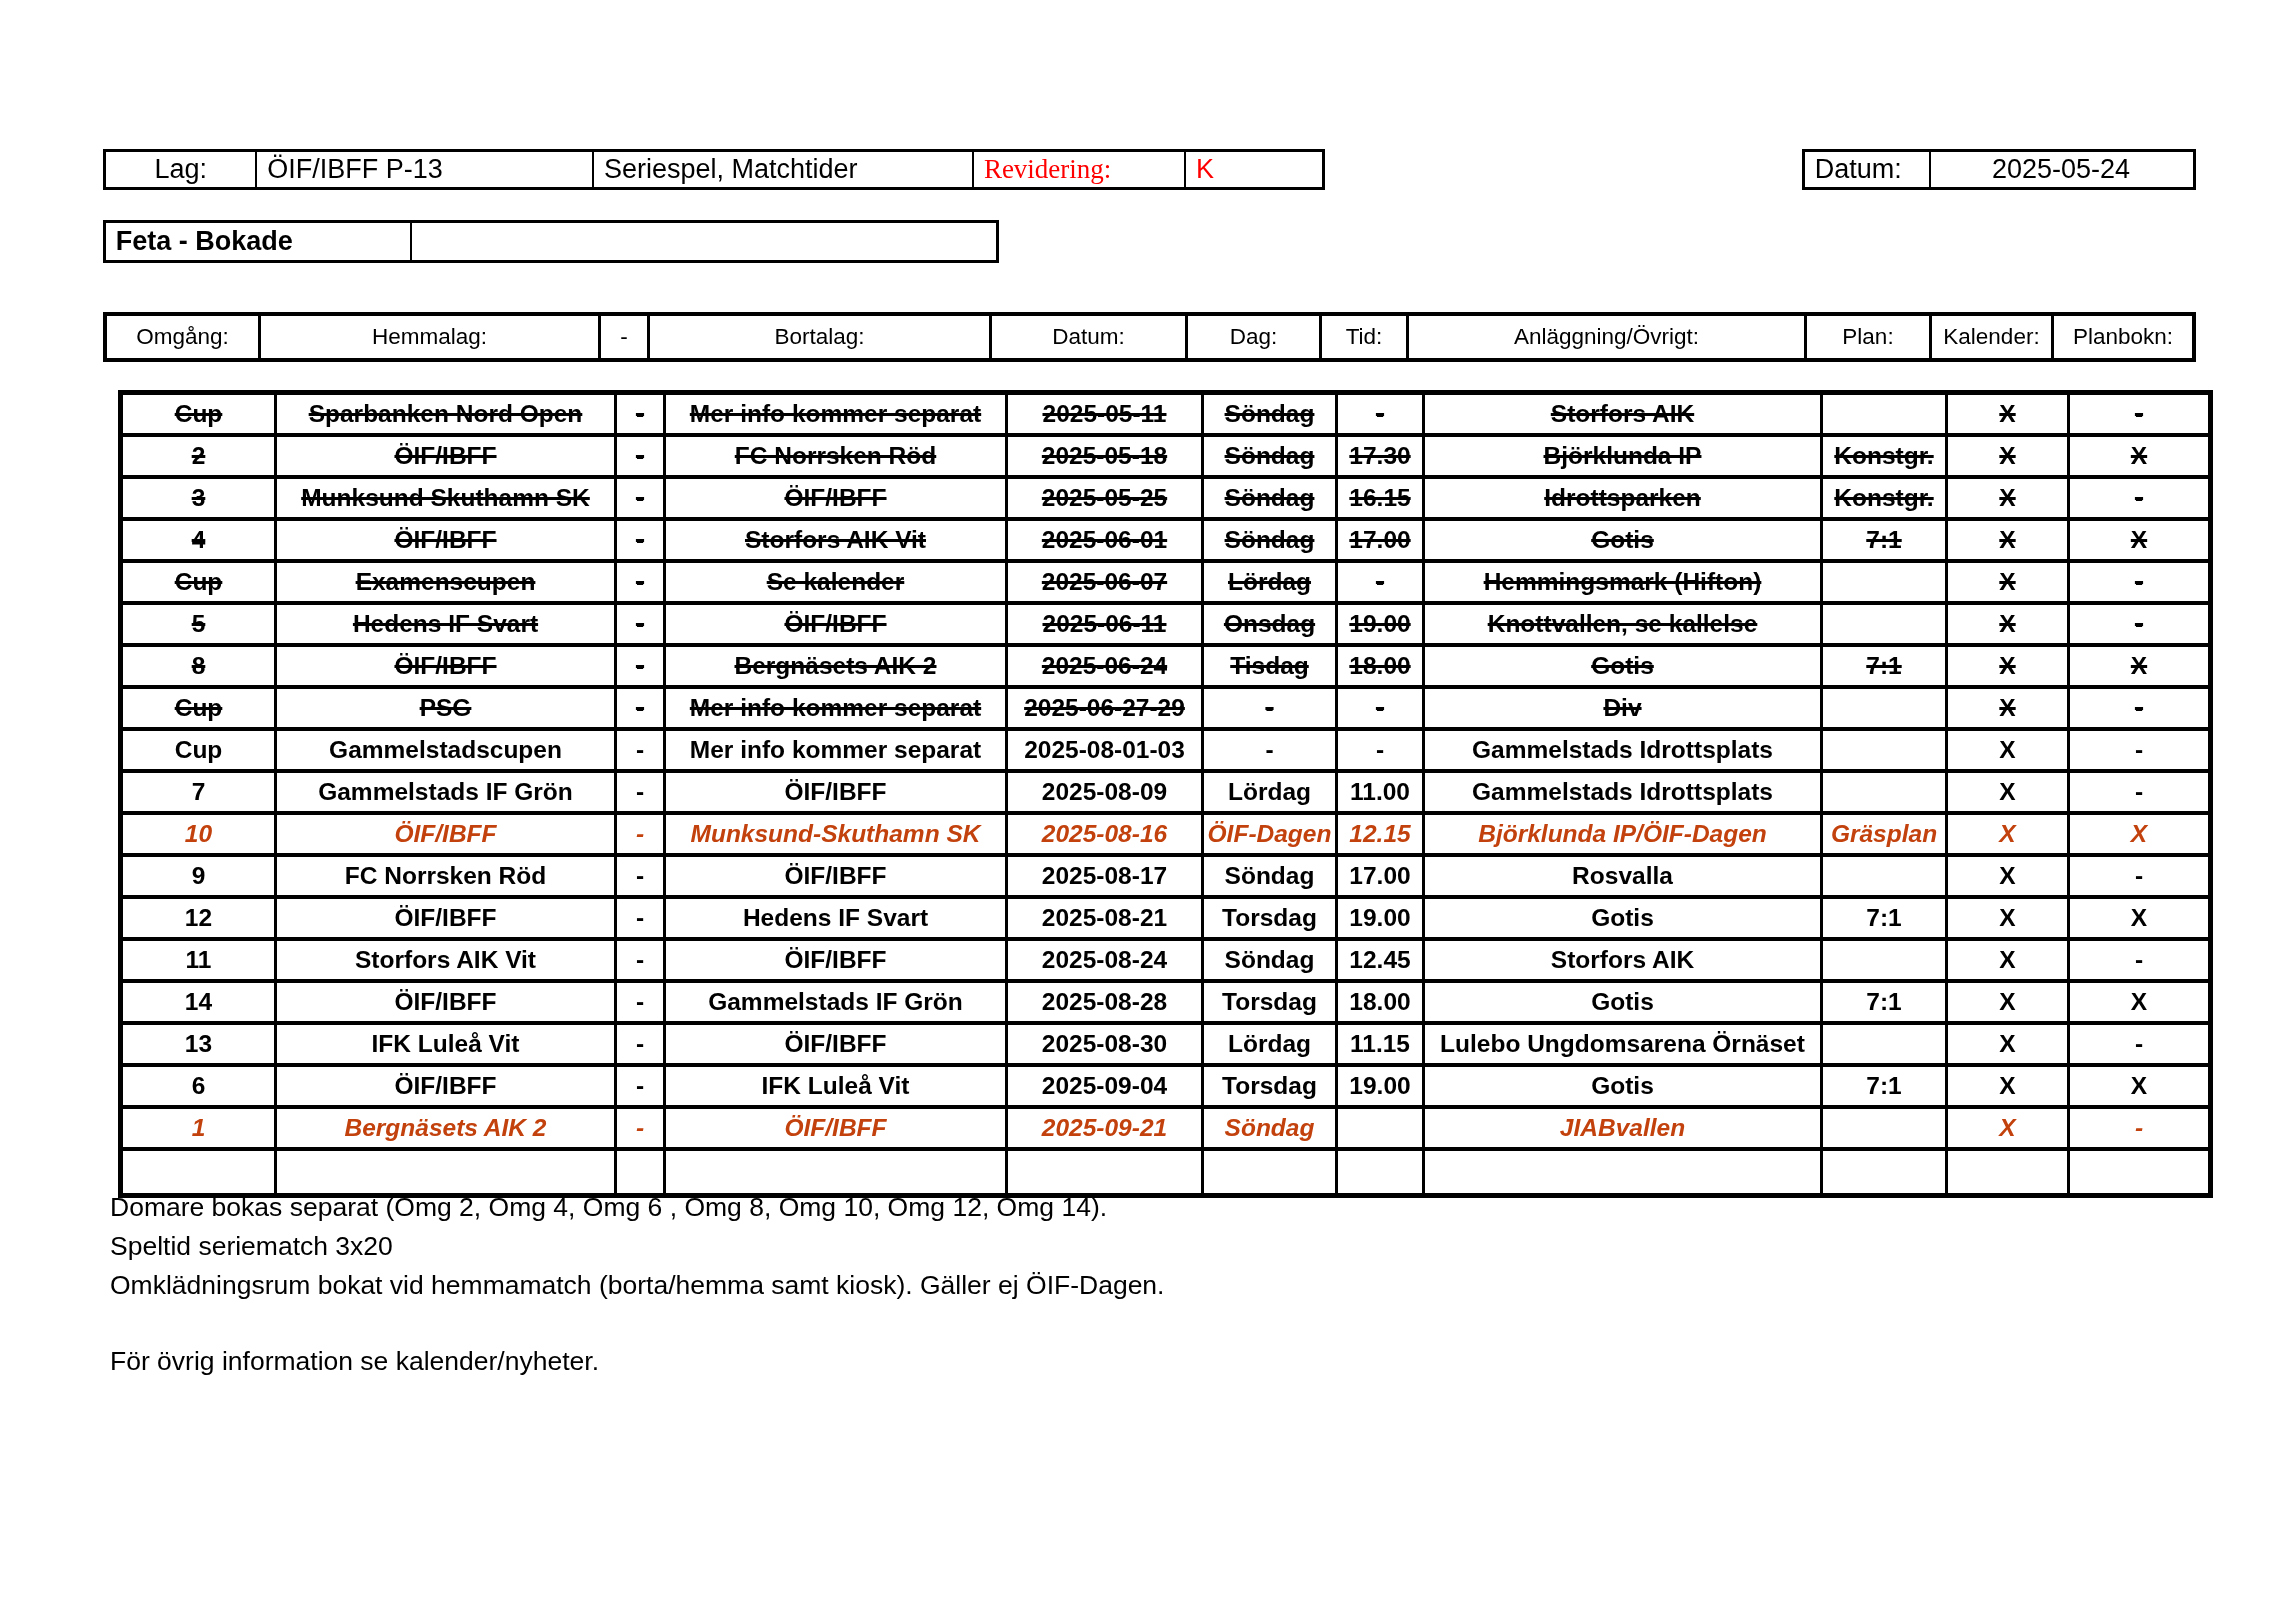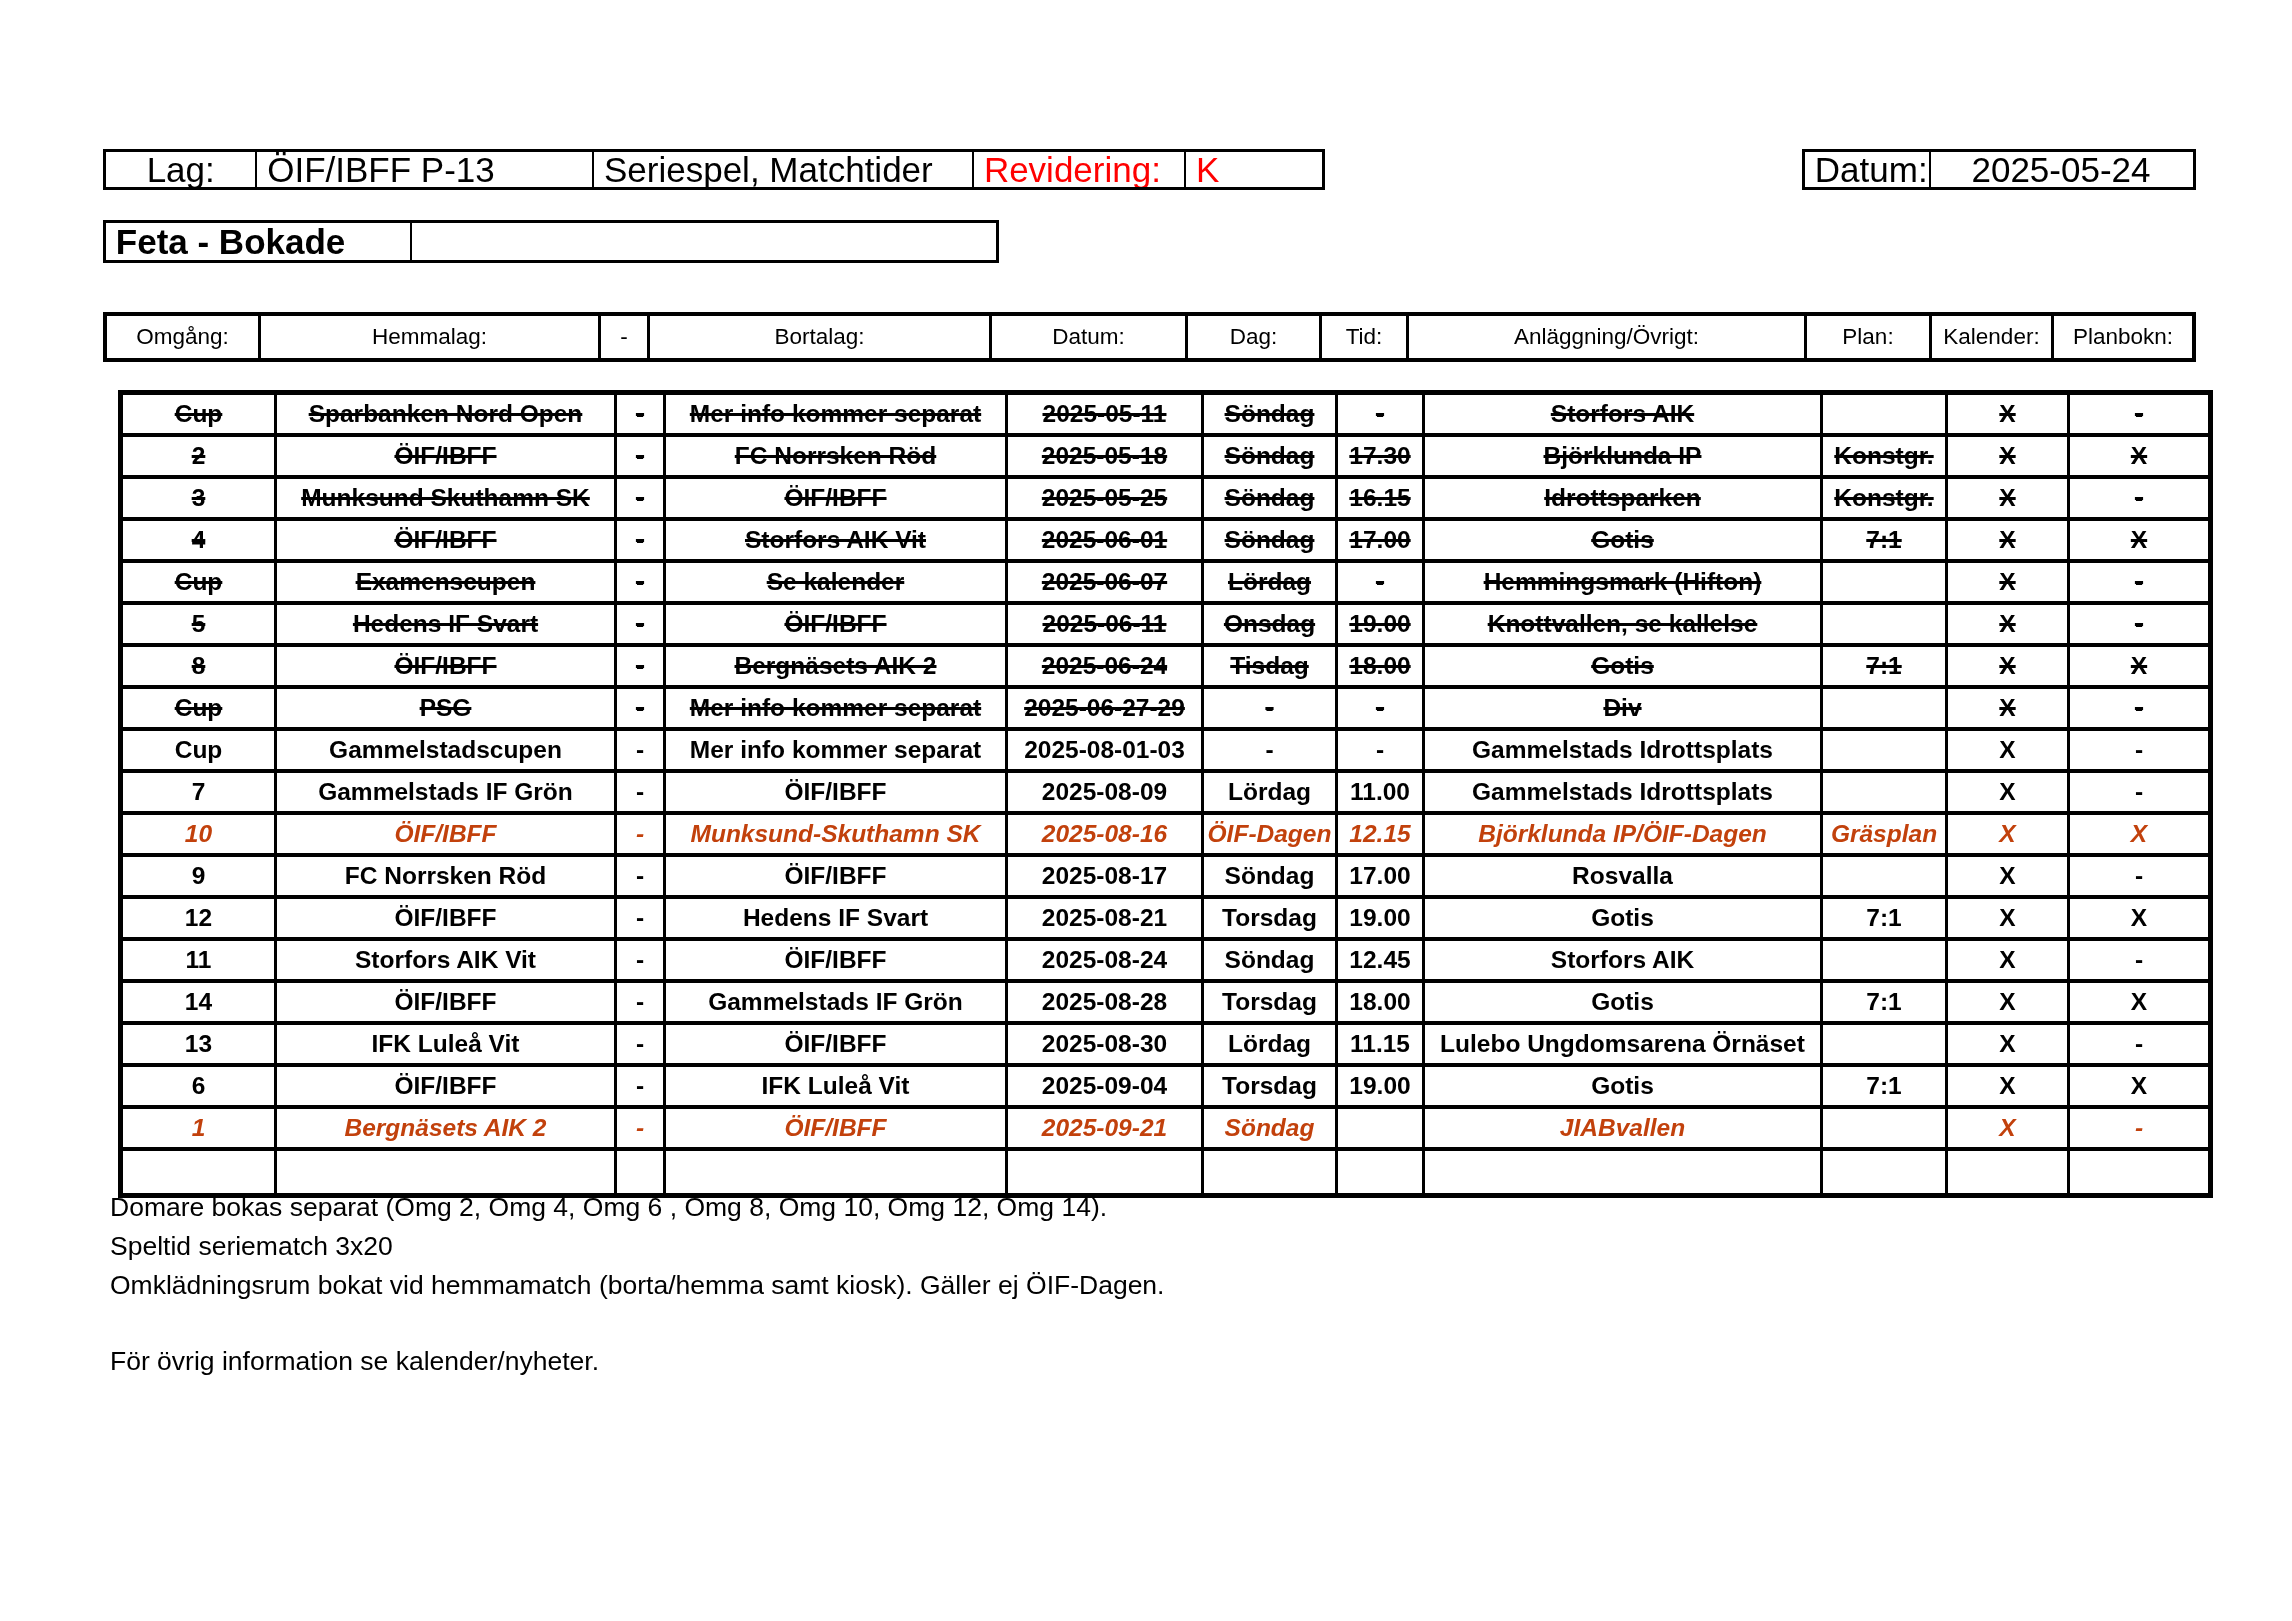--- a/index.html
+++ b/index.html
@@ -18,35 +18,35 @@
     display: flex;
     border: 3.9px solid #000;
     box-sizing: border-box;
     background: #fff;
   }
   .box .bcell {
     box-sizing: border-box;
     border-right: 2.9px solid #000;
     display: flex;
     align-items: center;
-    font-size: 35px;
+    font-size: 27px;
     white-space: nowrap;
     overflow: hidden;
     padding: 0 9.8px;
   }
   .box .bcell.last { border-right: none; }
   .box .bcell.center { justify-content: center; }
   .box .bcell.bold { font-weight: 700; }
   .red { color: #ff0000; }
 
   .box-lag   { left: 103px; top: 149px; height: 41px; width: 1222px; }
   .w-lag-label { width: 154px; }
   .w-lag-value { width: 343px; }
   .w-subtitle  { width: 387px; }
-  .w-rev-label { width: 216px; }
+  .w-rev-label { width: 216px; font-family: Liberation Serif, serif; }
   .w-rev-value { width: 138px; }
 
   .box-datum { left: 1802px; top: 149px; height: 41px; width: 394px; }
   .w-datum-label { width: 126px; }
   .w-datum-value { width: 260px; }
 
   .box-legend { left: 103px; top: 220px; height: 43px; width: 896px; }
   .w-legend-bold { width: 306px; }
   .w-legend-note { width: 582px; }
 

